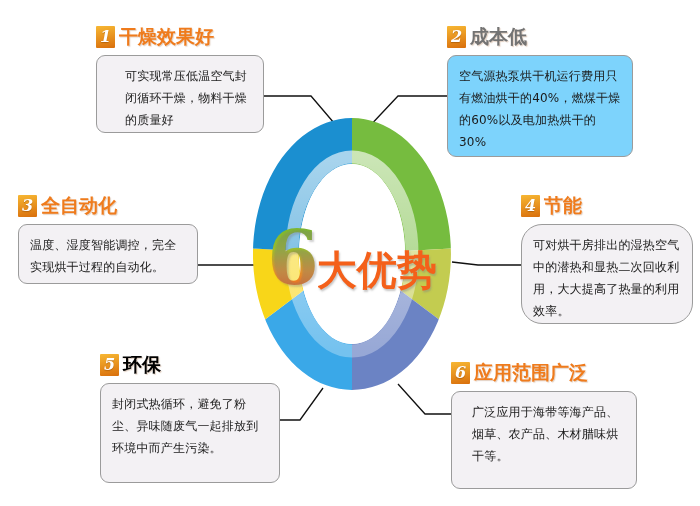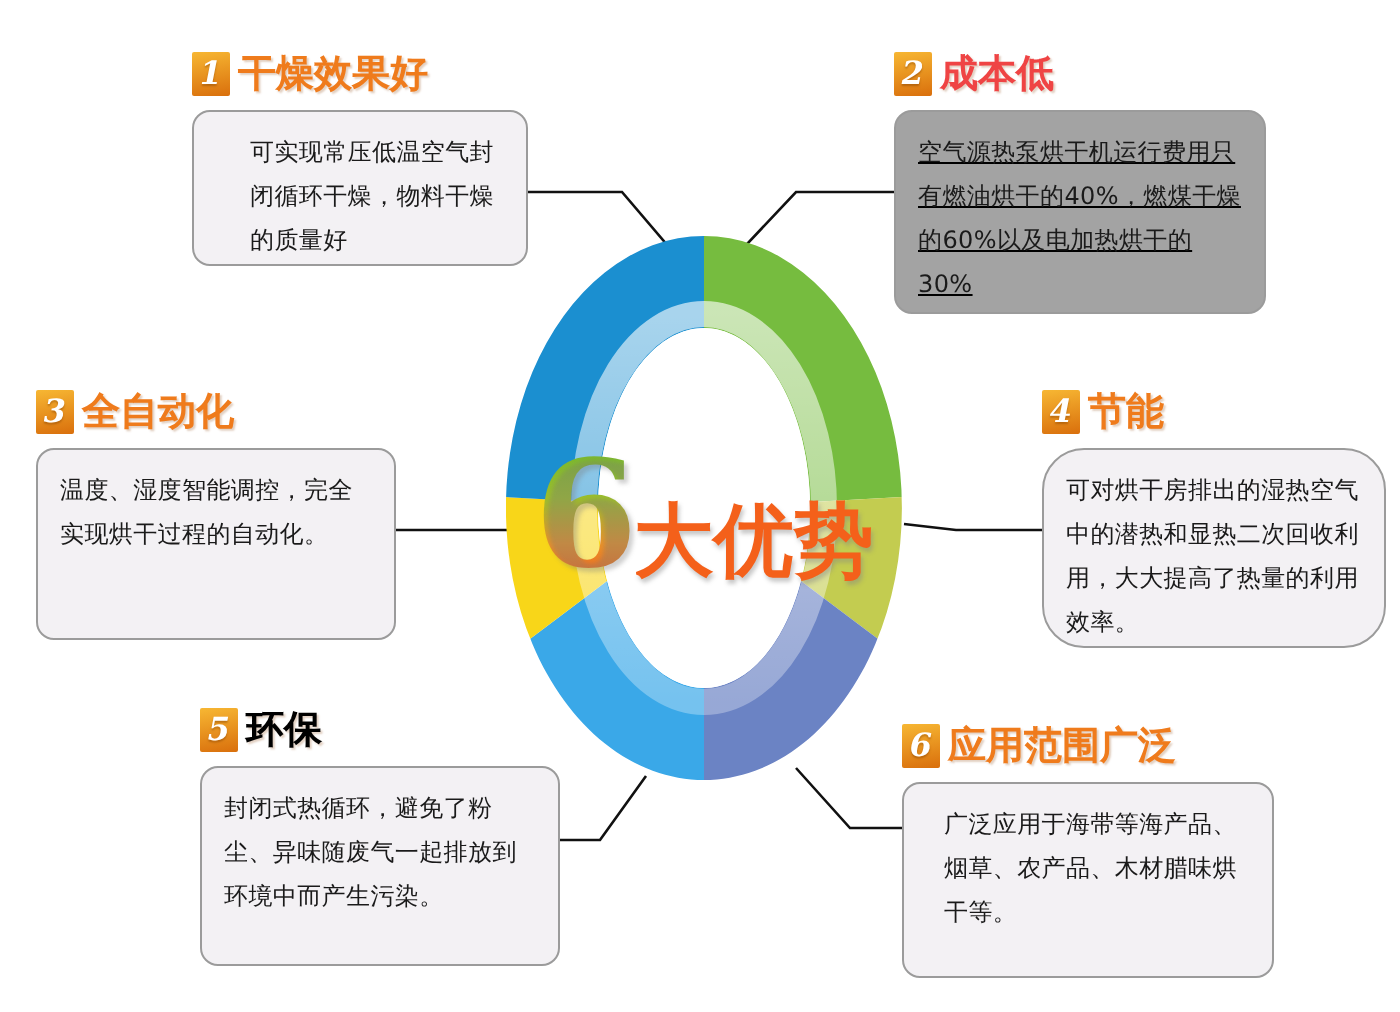--- a/index.html
+++ b/index.html
@@ -123,21 +123,21 @@
   }
 
   
   #feature-1 { left: 96px;  top: 24px;  width: 168px; }
   #feature-1 .card { width: 168px; height: 78px; padding-left: 28px; }
 
   #feature-2 { left: 447px; top: 24px;  width: 186px; }
   #feature-2 .card { width: 186px; height: 102px; }
 
   #feature-3 { left: 18px;  top: 193px; width: 180px; }
-  #feature-3 .card { width: 180px; height: 96px; }
+  #feature-3 .card { width: 180px; height: 60px; }
 
   #feature-4 { left: 521px; top: 193px; width: 172px; }
   #feature-4 .card { width: 172px; height: 100px; border-radius: 21px; }
 
   #feature-5 { left: 100px; top: 352px; width: 180px; }
   #feature-5 .card { width: 180px; height: 100px; }
 
   #feature-6 { left: 451px; top: 360px; width: 186px; }
   #feature-6 .card { width: 186px; height: 98px; padding-left: 20px; }
 </style>
@@ -206,23 +206,23 @@
       <span class="feat-title" style="color: rgb(239, 123, 28); text-align: right;">干燥效果好</span>
     </div>
     <div class="card" style="background: rgb(243, 241, 244); border-color: rgb(155, 155, 155);">
       <p>可实现常压低温空气封闭循环干燥，物料干燥的质量好</p>
     </div>
   </div>
 
   <div class="feature" id="feature-2">
     <div class="feat-head">
       <span class="badge" style="background: linear-gradient(170deg, rgb(247, 183, 51) 0%, rgb(217, 111, 12) 100%);">2</span>
-      <span class="feat-title" style="color: #ef4444;">成本低</span>
-    </div>
-    <div class="card" style="background: #a3a3a3; border-color: rgb(155, 155, 155); text-decoration: underline;">
+      <span class="feat-title" style="color: #737373;">成本低</span>
+    </div>
+    <div class="card" style="background: #7dd3fc; border-color: rgb(155, 155, 155);">
       <p>空气源热泵烘干机运行费用只有燃油烘干的40%，燃煤干燥的60%以及电加热烘干的30%</p>
     </div>
   </div>
 
   <div class="feature" id="feature-3">
     <div class="feat-head">
       <span class="badge" style="background: linear-gradient(170deg, rgb(247, 183, 51) 0%, rgb(217, 111, 12) 100%);">3</span>
       <span class="feat-title" style="color: rgb(239, 123, 28);">全自动化</span>
     </div>
     <div class="card" style="background: rgb(243, 241, 244); border-color: rgb(155, 155, 155);">

